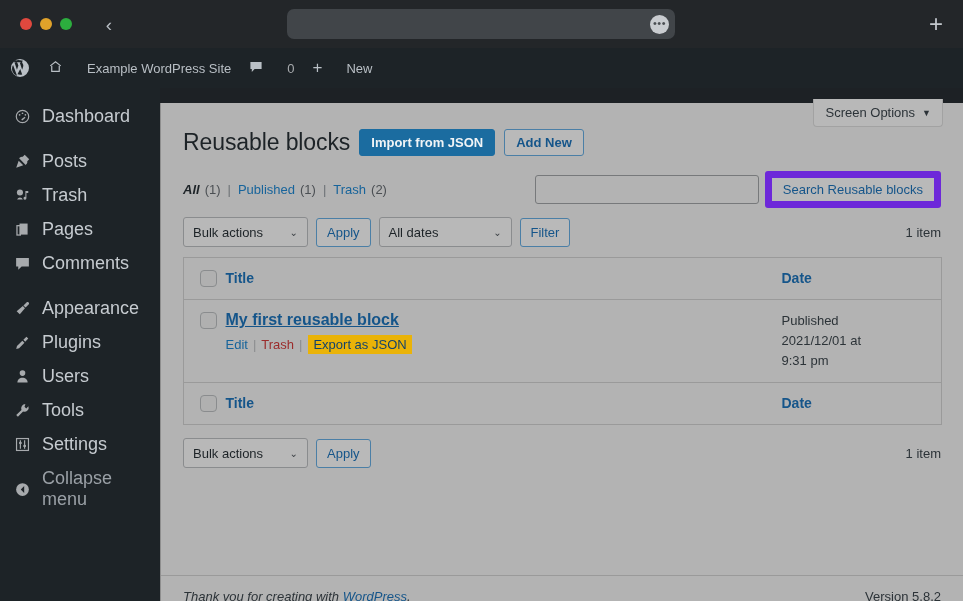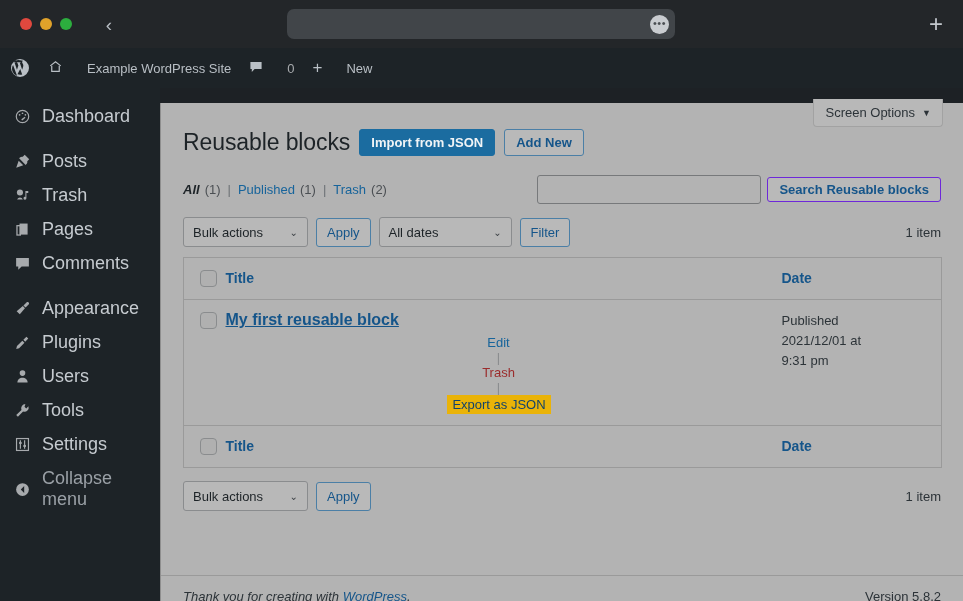--- a/index.html
+++ b/index.html
@@ -107,22 +107,22 @@
   .subsubsub a { color: #17649b; text-decoration: none; }
   .subsubsub .cnt { color: #4b4f53; }
   .subsubsub .bar { color: #6c7175; margin: 0 2px; }
 
   .search-box { margin-left: auto; display: flex; align-items: center; gap: 6px; }
   .search-input {
     width: 224px; height: 29px; background: #b3b3b3;
     border: 1px solid #77797b; border-radius: 3px;
   }
   .btn-search {
-    background: #b9b9b9; color: #15558a; border: 1px solid #6d28d9;
-    border-radius: 3px; padding: 4px 11px; font-size: 13px; font-weight: 700;
+    background: #b9b9b9; color: #15558a; border: 7px solid #6d28d9;
+    border-radius: 3px; padding: 4px 11px; font-size: 13px; font-weight: 400;
   }
 
   .tablenav { display: flex; align-items: center; gap: 8px; margin-top: 12px; height: 32px; }
   .select-box {
     height: 30px; background: #b8b8b8; border: 1px solid #8a8c8e;
     border-radius: 3px; font-size: 13px; color: #1d2327;
     display: inline-flex; align-items: center; padding: 0 9px; gap: 16px;
   }
   .select-box.w1 { width: 125px; justify-content: space-between; }
   .select-box.w2 { width: 133px; justify-content: space-between; }
@@ -144,21 +144,21 @@
   .wp-table td, .wp-table th { text-align: left; vertical-align: top; }
   .cb-col { width: 42px; padding: 12px 0 12px 16px; }
   .checkbox {
     width: 17px; height: 17px; border: 1px solid #8a8c8e;
     border-radius: 4px; background: #b0b0b0; display: block;
   }
   .title-col { padding: 11px 10px 11px 0; }
   .date-col { padding: 11px 16px 11px 0; width: 160px; text-align: left; }
   .col-head { font-size: 14px; font-weight: 700; color: #15558a; }
   .row-title { font-size: 16px; font-weight: 700; color: #15558a; display: block; }
-  .row-actions { margin-top: 6px; font-size: 13px; display: flex; align-items: center; flex-direction: column; }
+  .row-actions { margin-top: 6px; font-size: 13px; display: flex; align-items: center; }
   .row-actions a { text-decoration: none; }
   .ra-edit { color: #17649b; }
   .ra-trash { color: #9b2c2c; }
   .ra-sep { color: #8a8c8e; margin: 0 5px; }
   .ra-export {
     color: #14436b; background: #eab308; padding: 2px 5px; margin-left: 1px;
   }
   .date-cell { font-size: 13px; color: #2c3338; line-height: 1.55; }
 
   

